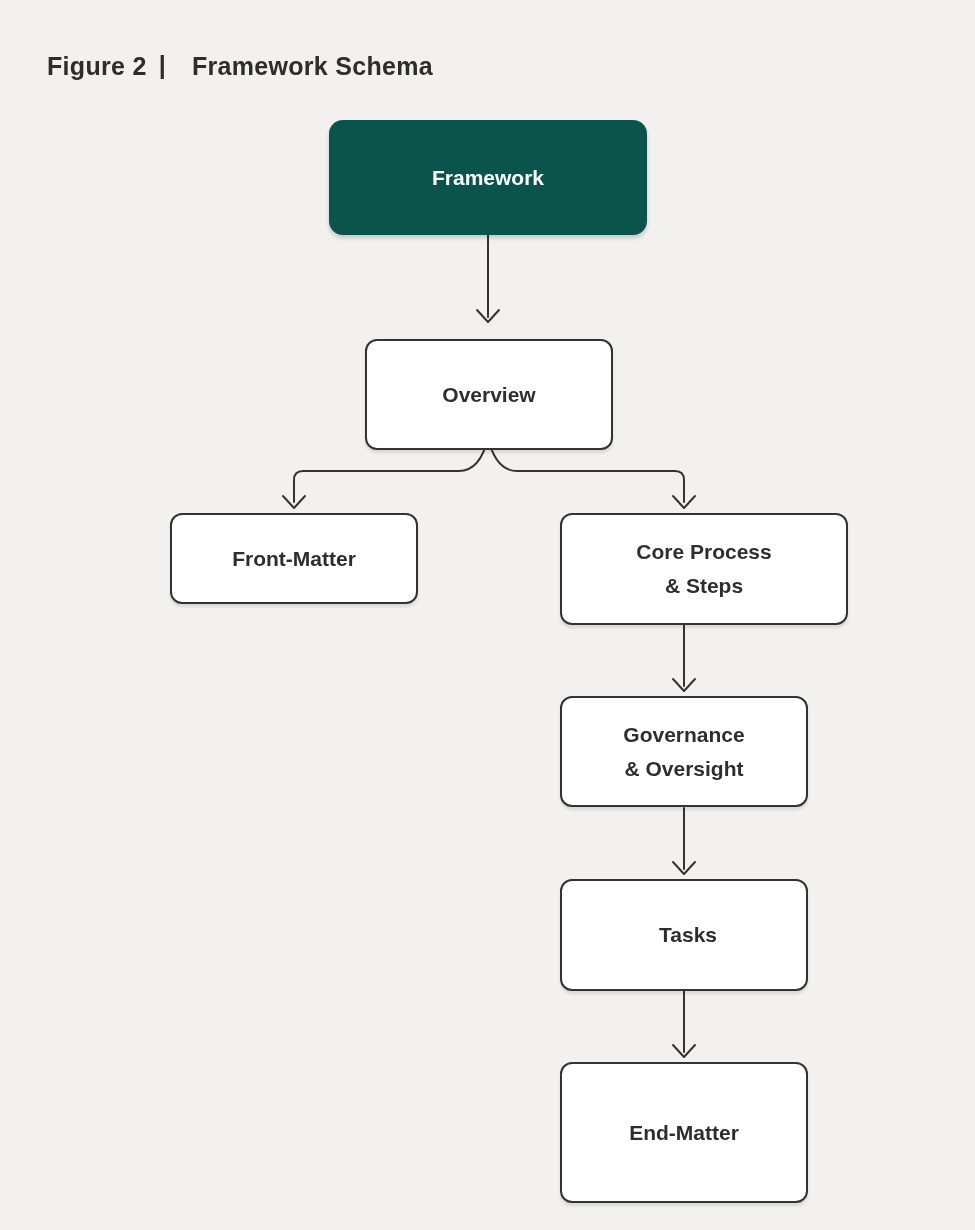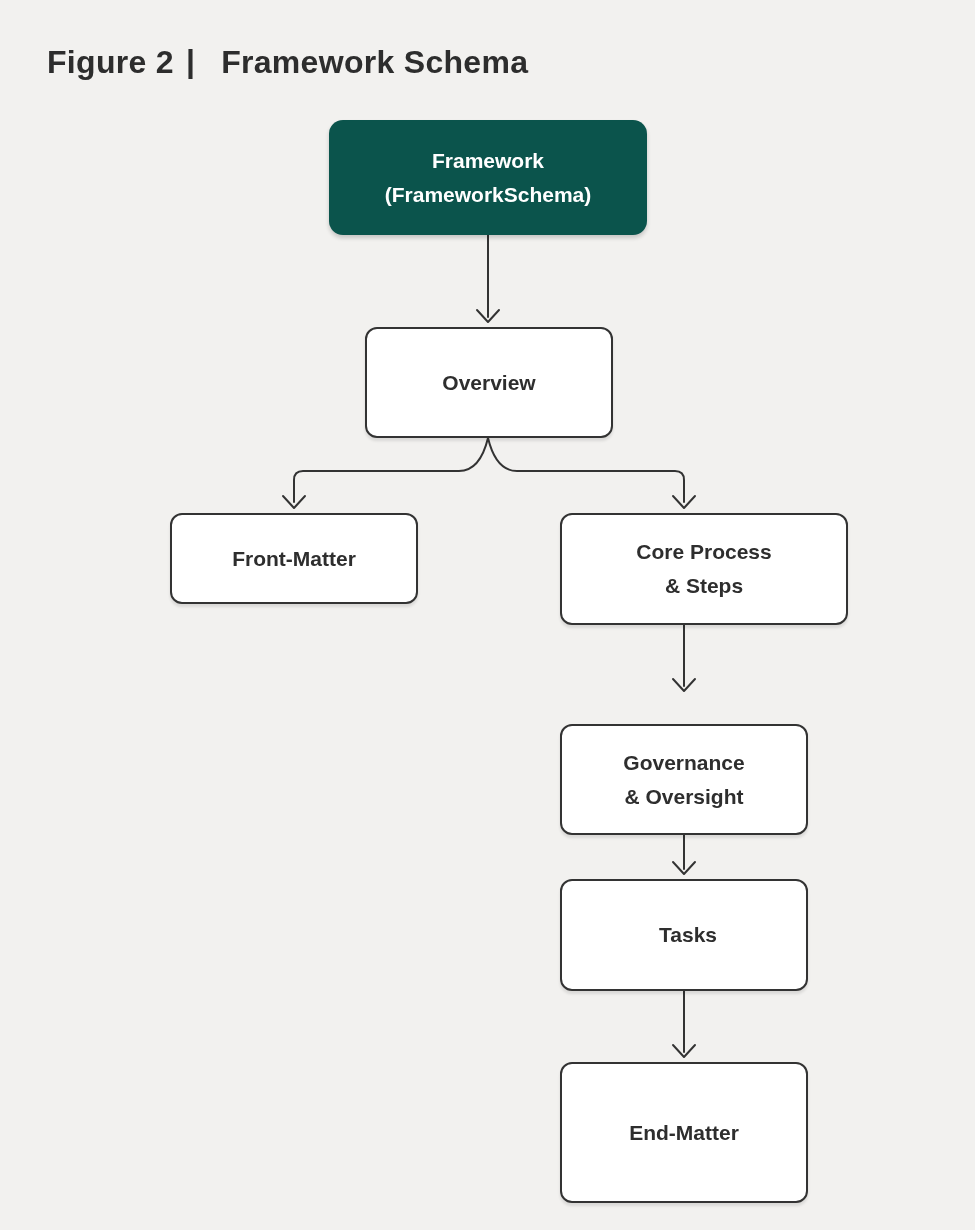--- a/index.html
+++ b/index.html
@@ -10,23 +10,23 @@
     position: relative;
     width: 975px;
     height: 1230px;
     background: #f2f1ef;
     font-family: "Liberation Sans", sans-serif;
     overflow: hidden;
   }
   .figure-title {
     position: absolute;
     left: 47px;
-    top: 44px;
+    top: 52px;
     margin: 0;
-    font-size: 32px;
+    font-size: 25px;
     font-weight: bold;
     color: #2d2d2d;
     letter-spacing: 0.3px;
     white-space: nowrap;
   }
   .figure-title .sep {
     display: inline-block;
     margin: 0 26px 0 12px;
     font-weight: 600;
     transform: translateY(-1px);
@@ -87,37 +87,36 @@
 
     <path d="M684 808 L684 869"></path>
     <path d="M673 862 L684 874 L695 862"></path>
 
     <path d="M684 991 L684 1052"></path>
     <path d="M673 1045 L684 1057 L695 1045"></path>
   </svg>
 
   <div class="node root" style="left:329px; top:120px; width:318px; height:115px;">
     <span>Framework</span>
-    <span>(FrameworkSchema)</span>
   </div>
 
-  <div class="node" style="left:365px; top:327px; width:248px; height:111px;">
+  <div class="node" style="left:365px; top:339px; width:248px; height:111px;">
     <span>Overview</span>
   </div>
 
   <div class="node" style="left:170px; top:513px; width:248px; height:91px;">
     <span>Front-Matter</span>
   </div>
 
   <div class="node" style="left:560px; top:513px; width:288px; height:112px;">
     <span>Core Process</span>
     <span>&amp; Steps</span>
   </div>
 
-  <div class="node" style="left:560px; top:696px; width:248px; height:111px;margin-top:28px;">
+  <div class="node" style="left:560px; top:696px; width:248px; height:111px;">
     <span>Governance</span>
     <span>&amp; Oversight</span>
   </div>
 
   <div class="node" style="left:560px; top:879px; width:248px; height:112px;padding-left:8px;">
     <span>Tasks</span>
   </div>
 
   <div class="node" style="left:560px; top:1062px; width:248px; height:141px;">
     <span>End-Matter</span>

